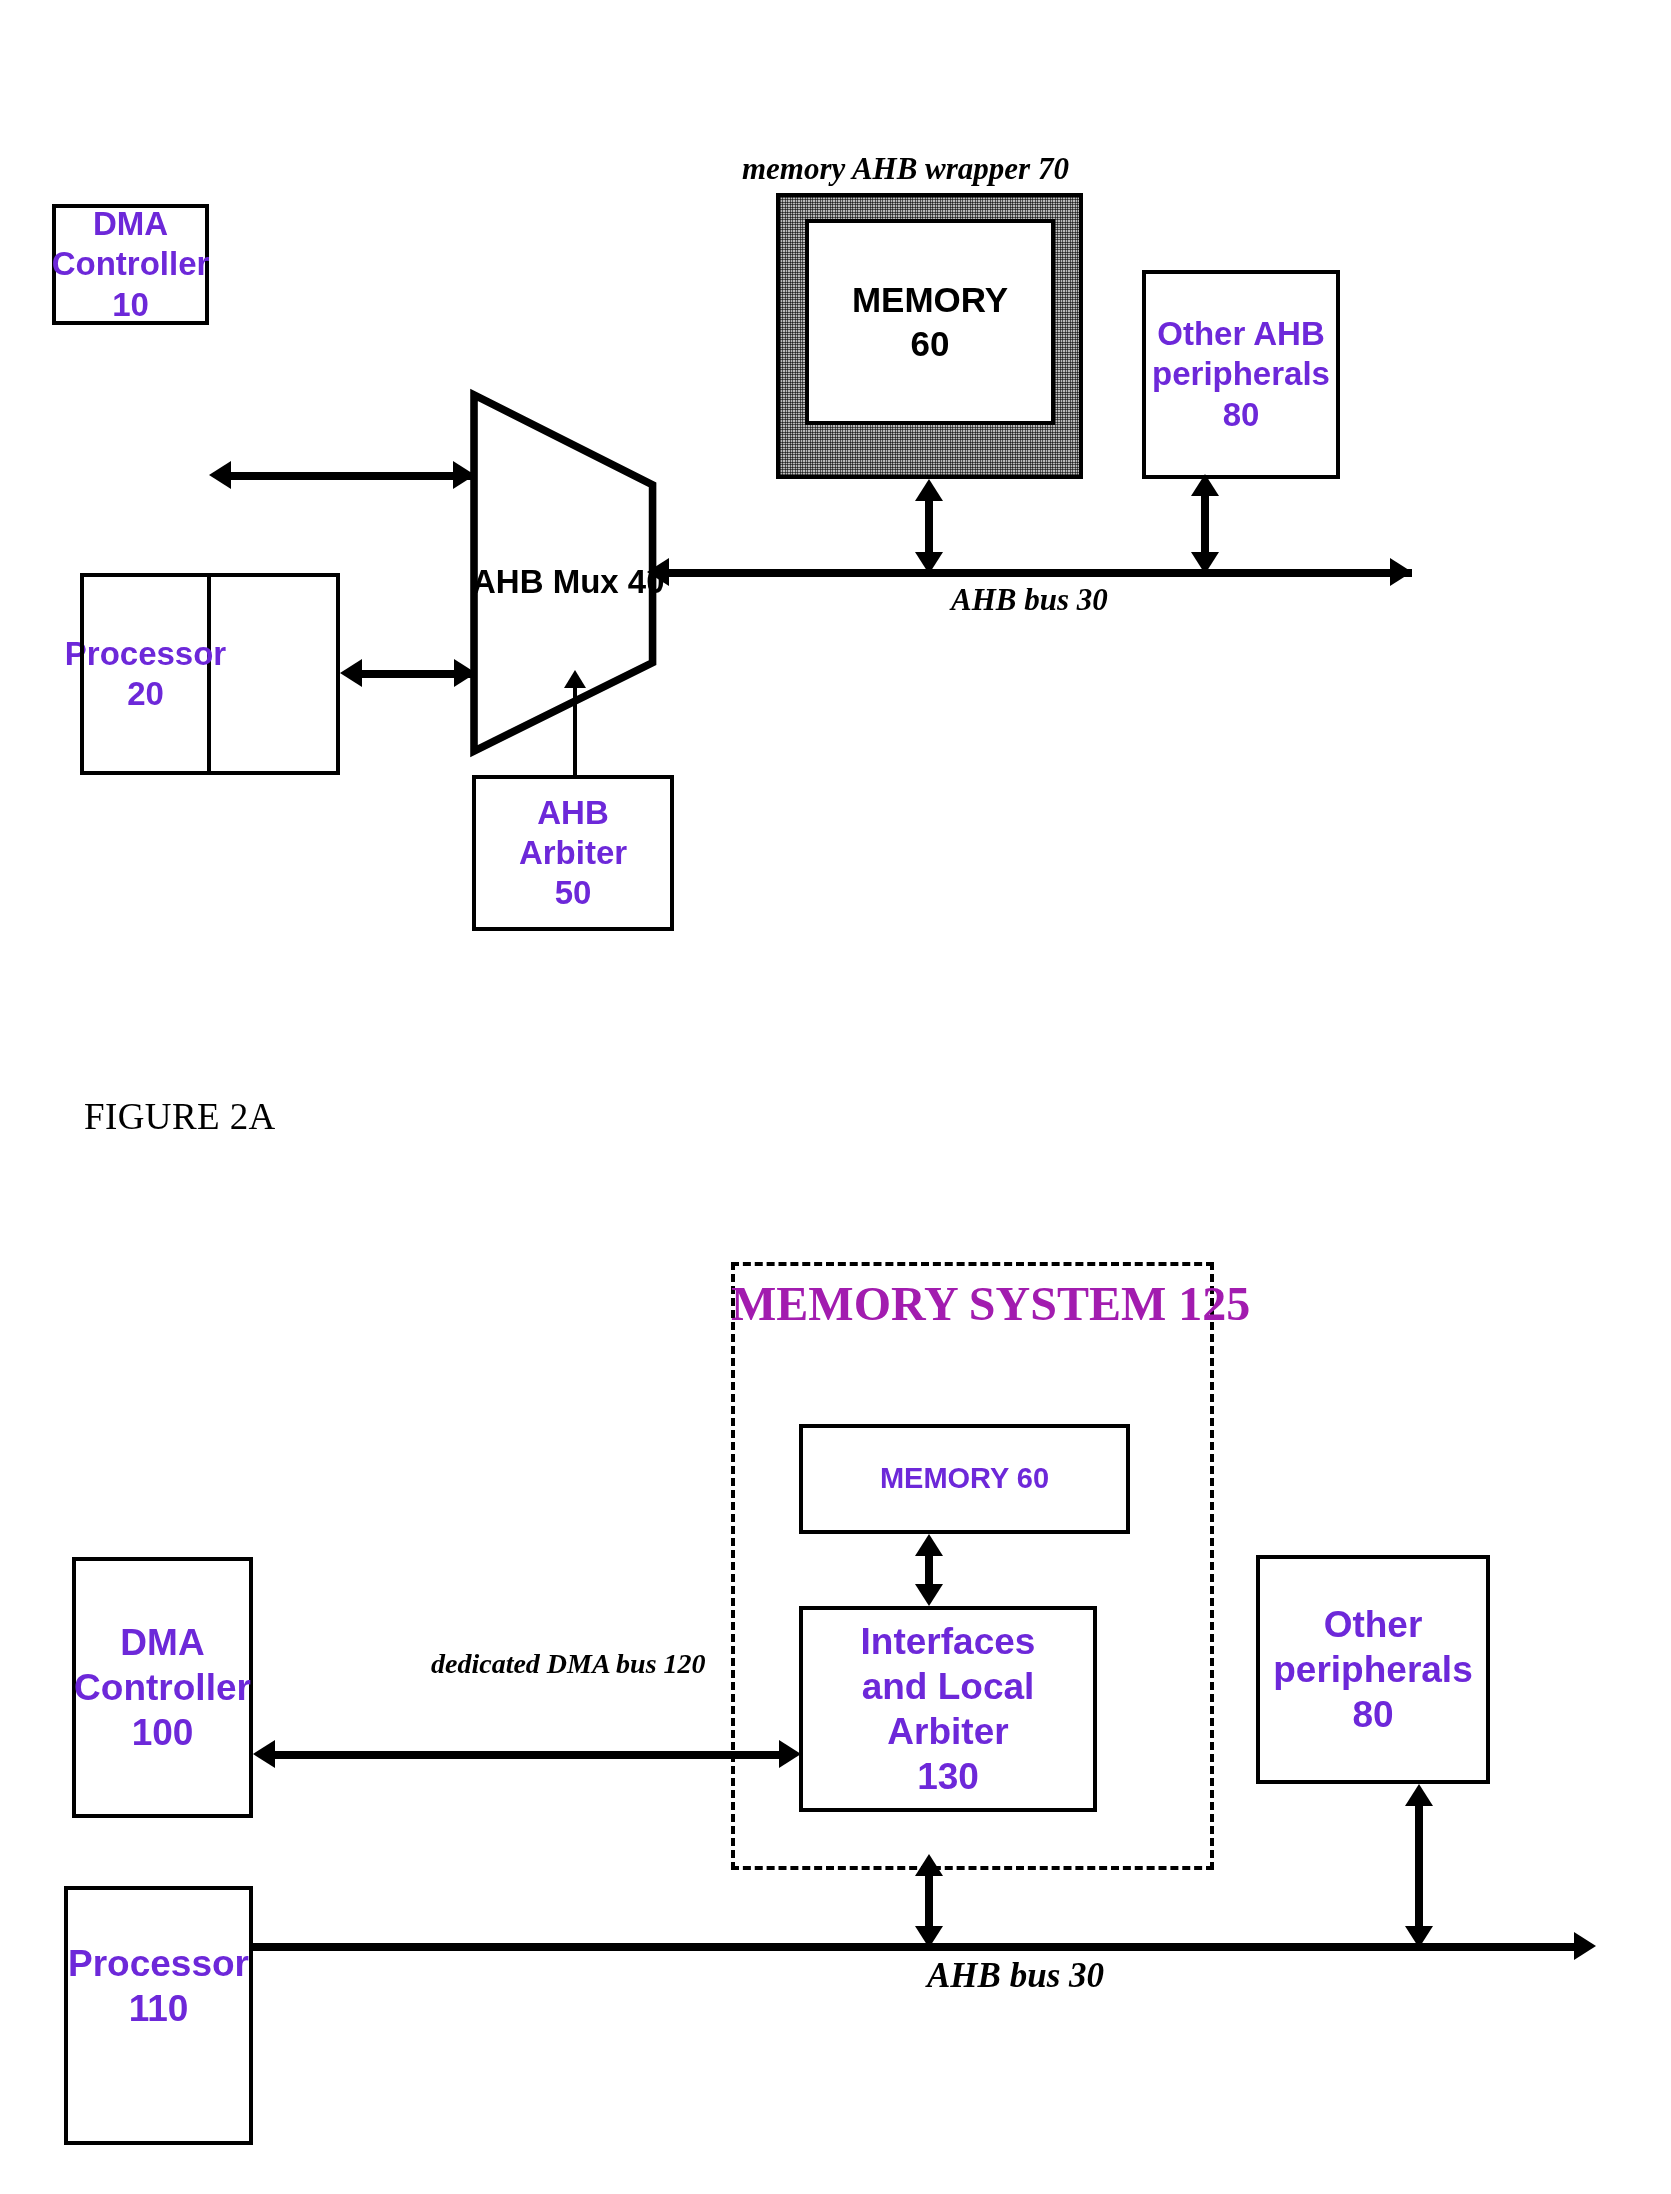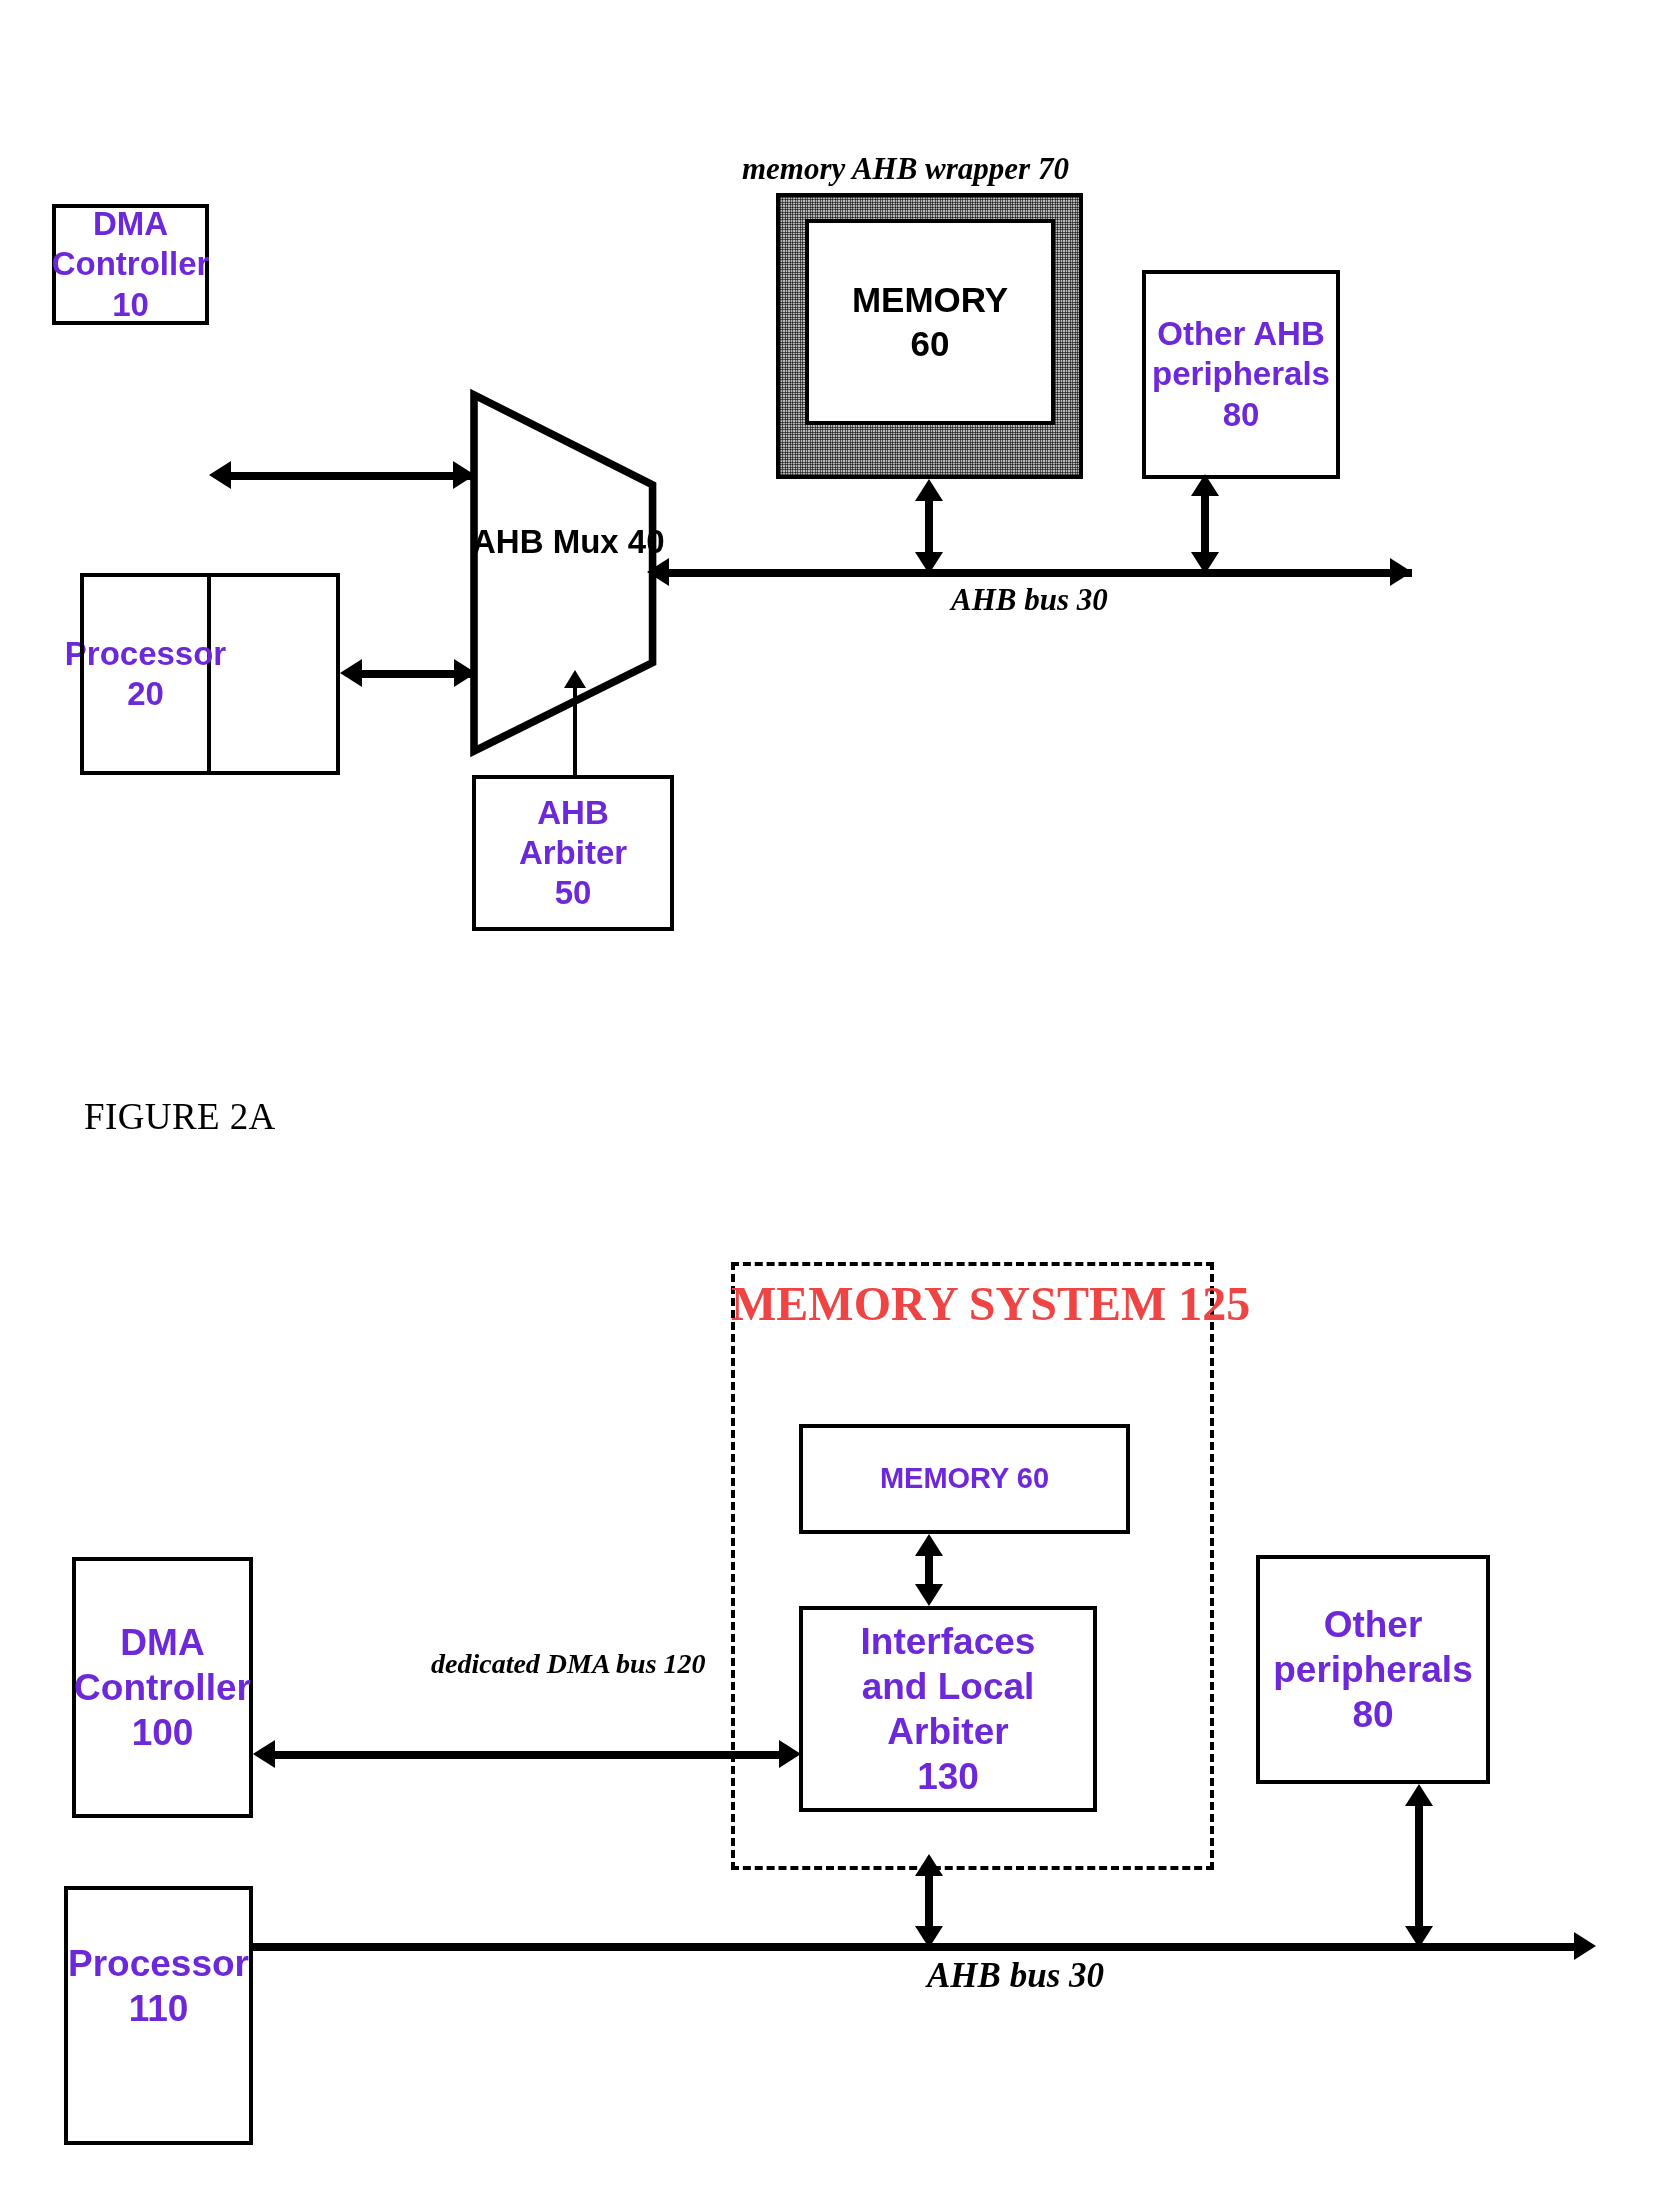--- a/index.html
+++ b/index.html
@@ -93,21 +93,21 @@
   .dashed-box {
     position: absolute;
     box-sizing: border-box;
     border: 4.2px dashed #000;
     background: transparent;
   }
   .sys-title {
     position: absolute;
     font-family: "Liberation Serif", serif;
     font-weight: bold;
-    color: #ef4444;
+    color: #a21caf;
     text-align: center;
     line-height: 1.22;
     white-space: nowrap;
   }
 
   
   .hline {
     position: absolute;
     background: #000;
     height: 7.6px;
@@ -155,20 +155,21 @@
   
   .trap-svg { position: absolute; }
   .trap-label {
     position: absolute;
     font-family: "Liberation Sans", sans-serif;
     font-weight: bold;
     color: #000;
     text-align: center;
     line-height: 1.22;
     white-space: nowrap;
+    margin-top: 40px;
   }
 </style>
 </head>
 <body>
 
 <div class="page">
 
 
   <div class="ref-label" style="left:742px; top:150px; font-size:31px;">memory AHB wrapper 70</div>
 

